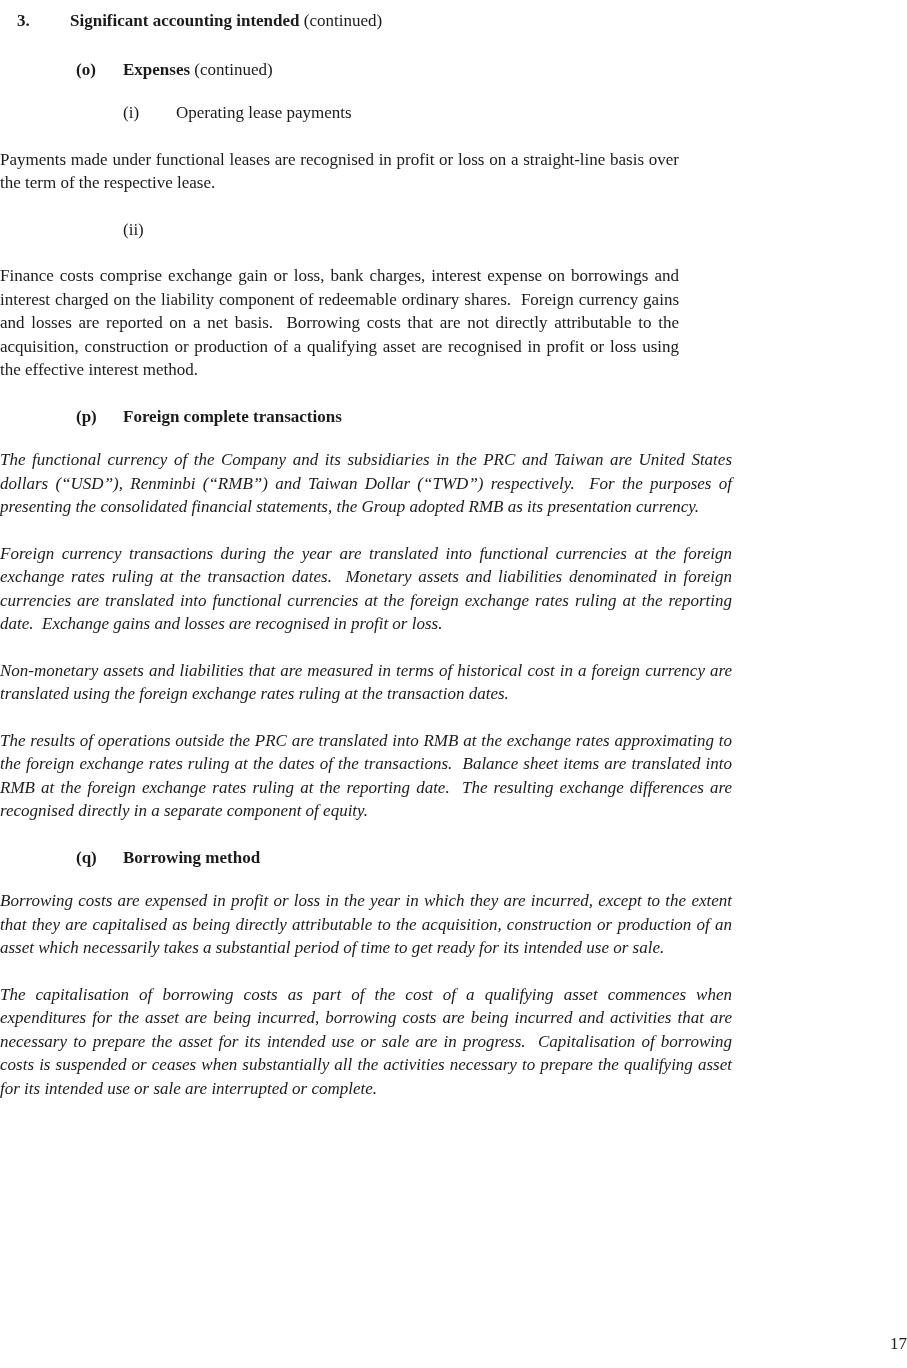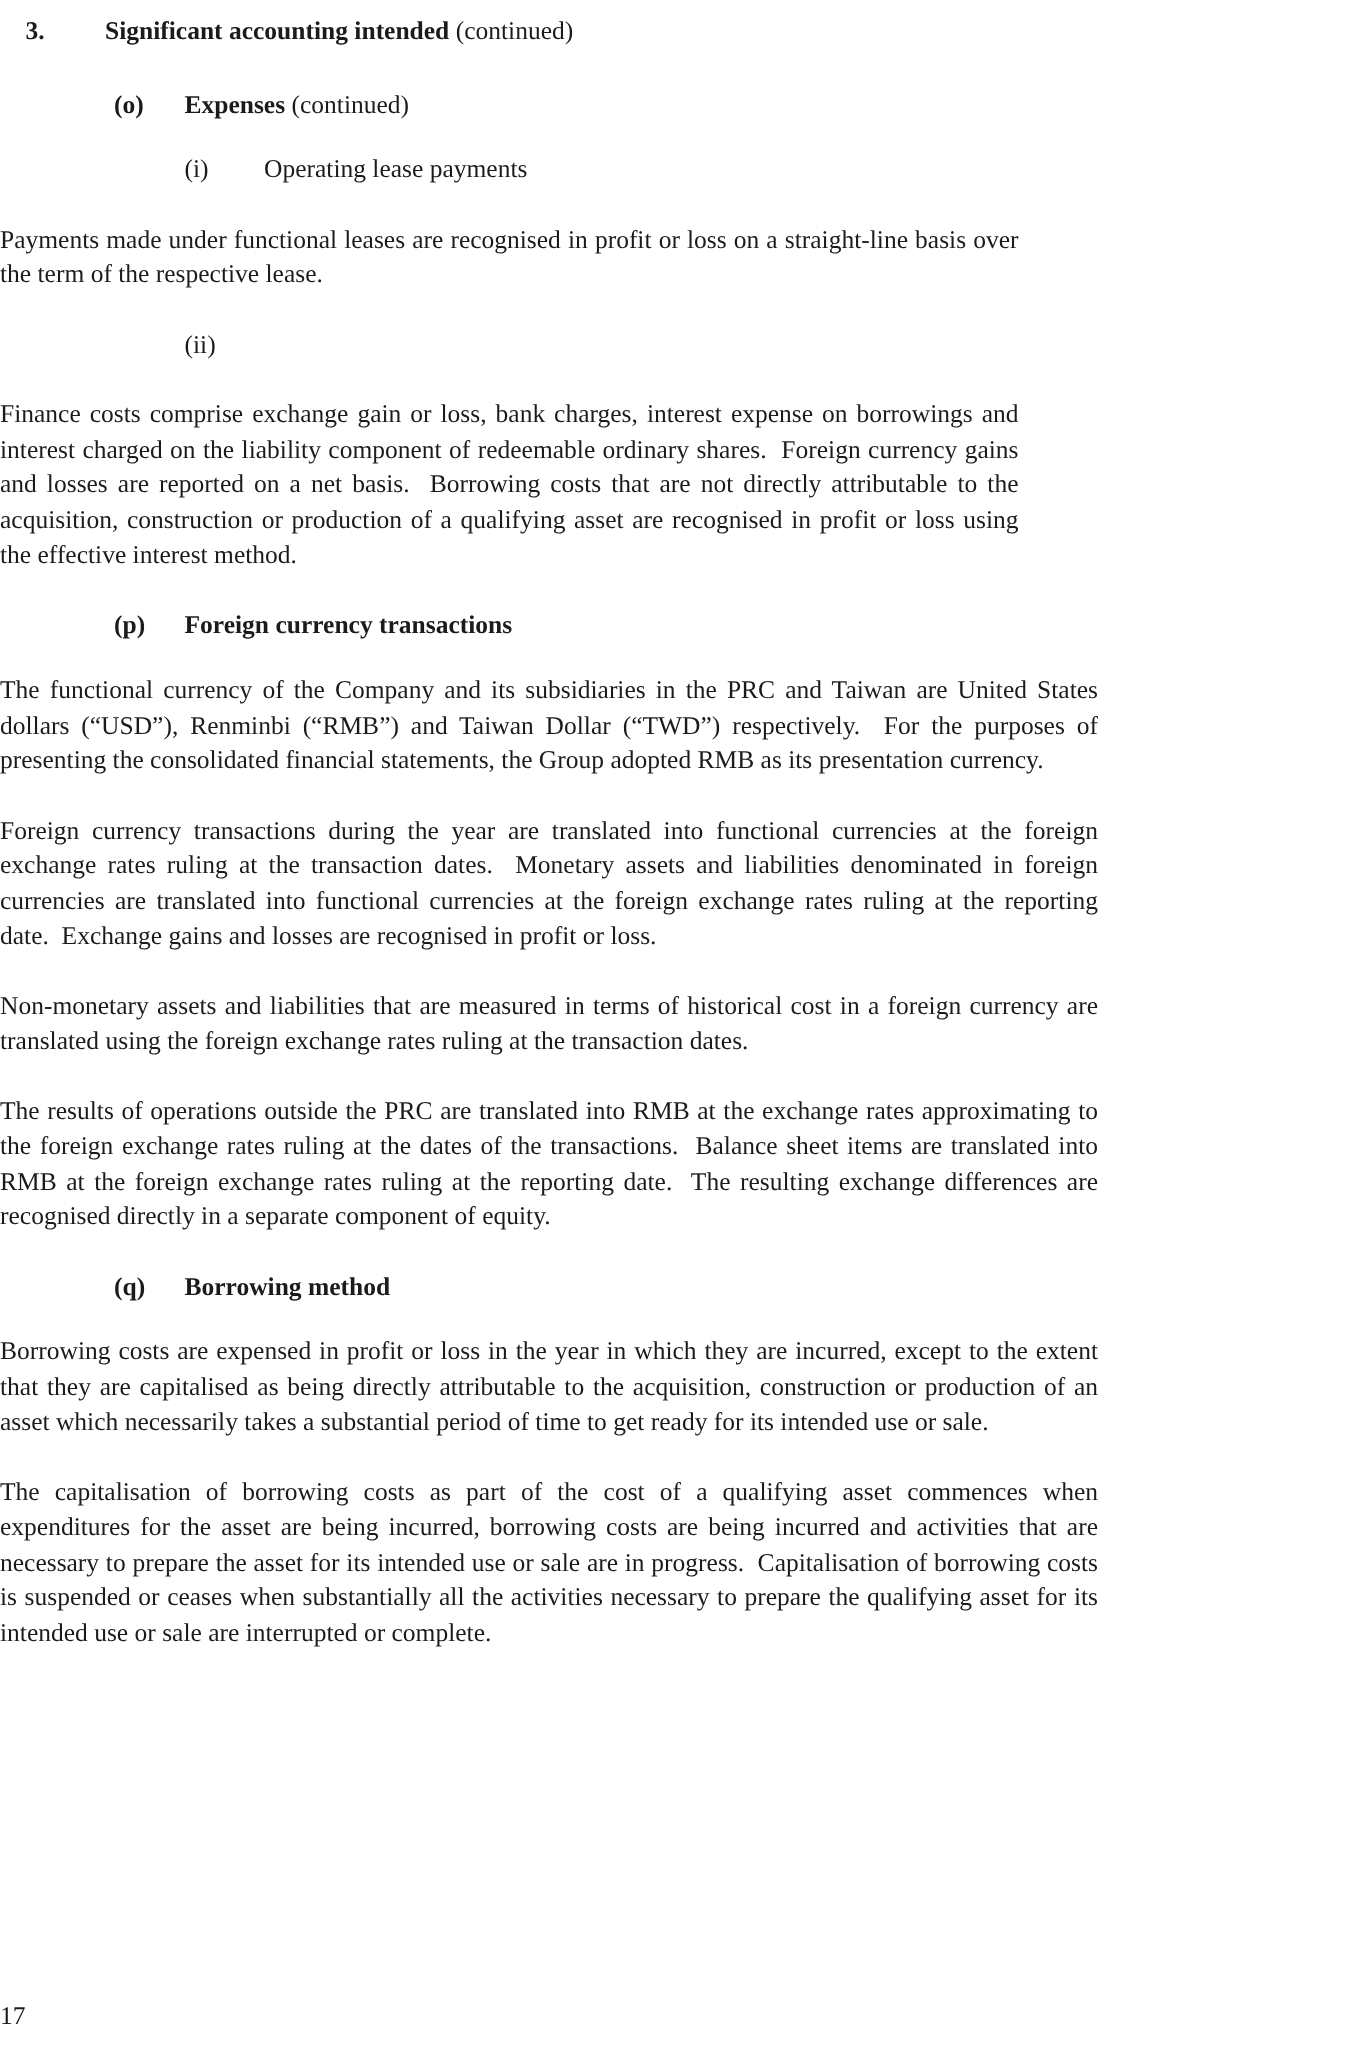--- a/index.html
+++ b/index.html
@@ -32,29 +32,29 @@
 
   .heading-row   { margin-bottom: 25px; }
   .sub-head-row  { margin-bottom: 20px; }
   .item-head-row { margin-bottom: 23px; }
 
   p.para {
     margin: 0 0 23px 0;
     text-align: justify;
     white-space: pre-wrap;
   }
-  .body-l2 { margin-left: 123px; width: 732px; }  
+  .body-l2 { margin-left: 123px; width: 732px; font-style: italic; }  
   .body-l3 { margin-left: 176px; width: 679px; }  
 
   .page-number {
     position: absolute;
     top: 1332px;
     left: 0;
     width: 100%;
-    text-align: left;
+    text-align: right;
   }
 </style>
 </head>
 <body>
 
 <div class="page">
 
   <div class="row heading-row">
     <span class="gut-num bold">3.</span>
     <span class="flex-title"><span class="bold">Significant accounting intended</span> <span class="italic">(continued)</span></span>
@@ -71,21 +71,21 @@
   </div>
   <p class="para body-l3">Payments made under functional leases are recognised in profit or loss on a straight-line basis over the term of the respective lease.</p>
 
   <div class="row item-head-row">
     <span class="gut-roman">(ii)</span>
   </div>
   <p class="para body-l3">Finance costs comprise exchange gain or loss, bank charges, interest expense on borrowings and interest charged on the liability component of redeemable ordinary shares.  Foreign currency gains and losses are reported on a net basis.  Borrowing costs that are not directly attributable to the acquisition, construction or production of a qualifying asset are recognised in profit or loss using the effective interest method.</p>
 
   <div class="row sub-head-row">
     <span class="gut-letter bold">(p)</span>
-    <span class="flex-title bold">Foreign currency transactions</span>
+    <span class="flex-title bold">Foreign complete transactions</span>
   </div>
   <p class="para body-l2">The functional currency of the Company and its subsidiaries in the PRC and Taiwan are United States dollars (“USD”), Renminbi (“RMB”) and Taiwan Dollar (“TWD”) respectively.  For the purposes of presenting the consolidated financial statements, the Group adopted RMB as its presentation currency.</p>
   <p class="para body-l2">Foreign currency transactions during the year are translated into functional currencies at the foreign exchange rates ruling at the transaction dates.  Monetary assets and liabilities denominated in foreign currencies are translated into functional currencies at the foreign exchange rates ruling at the reporting date.  Exchange gains and losses are recognised in profit or loss.</p>
   <p class="para body-l2">Non-monetary assets and liabilities that are measured in terms of historical cost in a foreign currency are translated using the foreign exchange rates ruling at the transaction dates.</p>
   <p class="para body-l2">The results of operations outside the PRC are translated into RMB at the exchange rates approximating to the foreign exchange rates ruling at the dates of the transactions.  Balance sheet items are translated into RMB at the foreign exchange rates ruling at the reporting date.  The resulting exchange differences are recognised directly in a separate component of equity.</p>
 
   <div class="row sub-head-row">
     <span class="gut-letter bold">(q)</span>
     <span class="flex-title bold">Borrowing method</span>
   </div>

